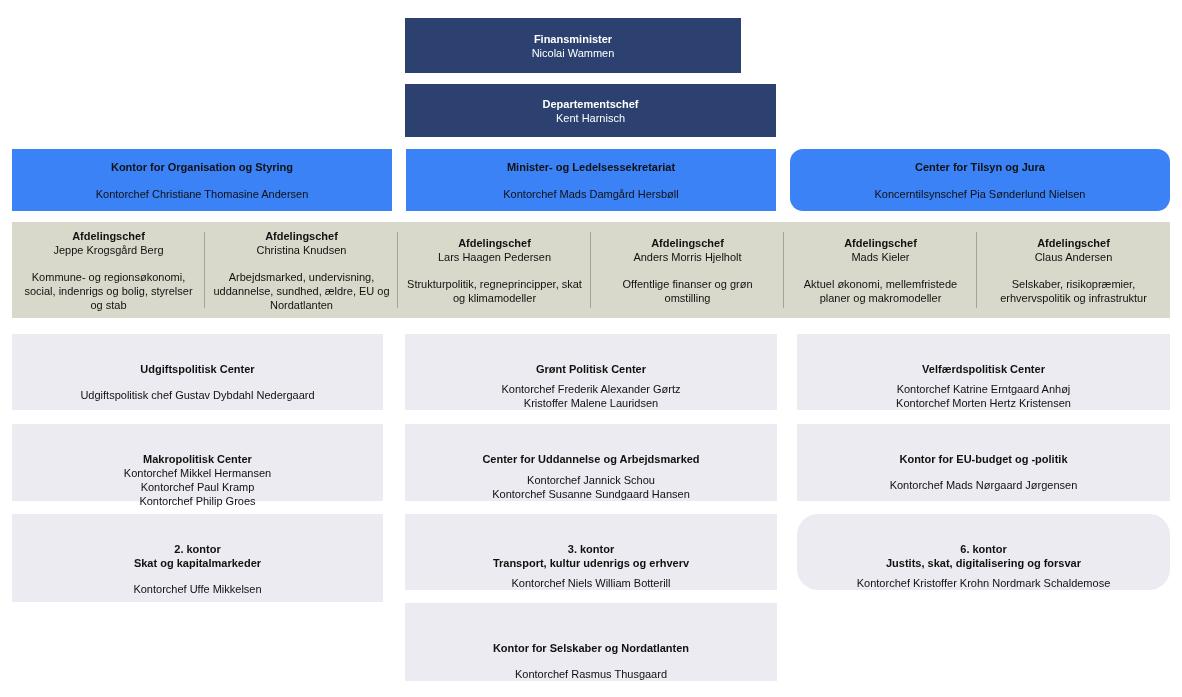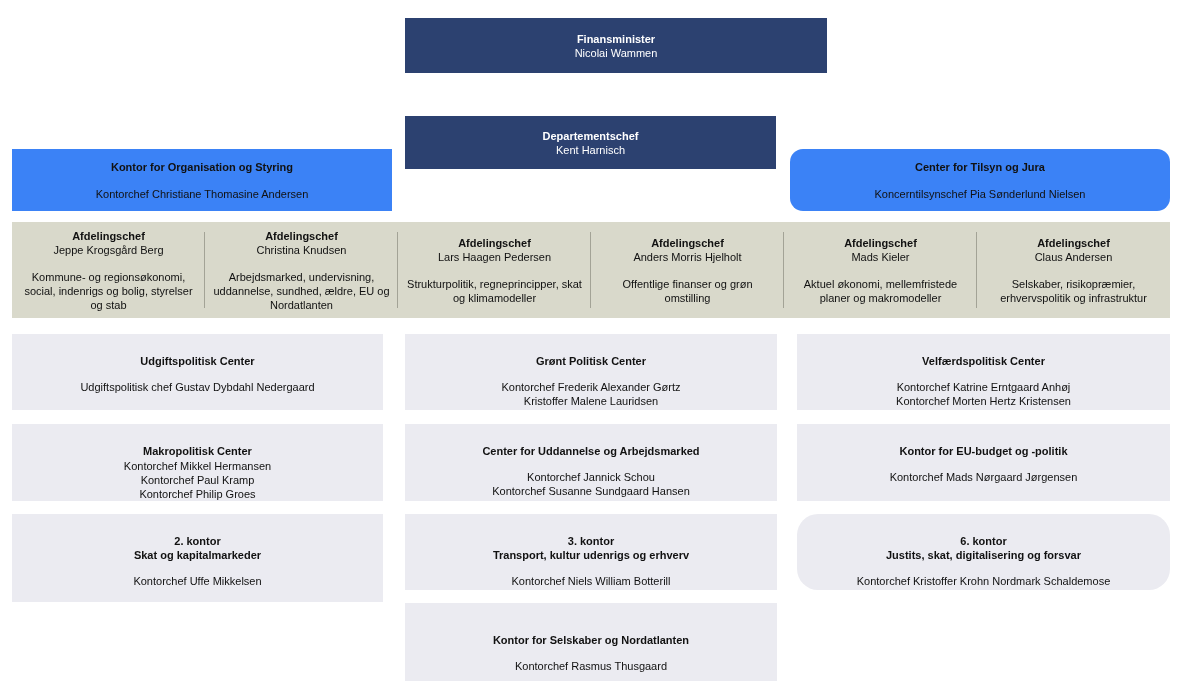--- a/index.html
+++ b/index.html
@@ -19,28 +19,28 @@
     flex-direction: column;
     align-items: center;
     justify-content: center;
     text-align: center;
     font-size: 11px;
     line-height: 14px;
   }
   .navy { background: #2c4170; color: #ffffff; }
   .olive { background: #3b82f6; }
   .wide-row { background: #d9d9cb; flex-direction: row; align-items: stretch; padding: 0; }
-  .lav { background: #ebebf1; justify-content: flex-start; padding-top: 20px; }
+  .lav { background: #ebebf1; justify-content: flex-start; padding-top: 28px; }
   .b { font-weight: bold; }
   .gap-line { height: 12px; }
   .gap-line-sm { height: 10px; }
 
   
-  .pos-min   { left: 405px; top: 18px;  width: 422px; height: 55px; }
-  .pos-dep   { left: 405px; top: 84px;  width: 371px; height: 53px; margin-top: 32px; }
+  .pos-min   { left: 405px; top: 18px;  width: 336px; height: 55px; }
+  .pos-dep   { left: 405px; top: 84px;  width: 371px; height: 53px; }
 
   
   .pos-ol1 { left: 12px;  top: 149px; width: 380px; height: 62px; }
   .pos-ol2 { left: 406px; top: 149px; width: 370px; height: 62px; }
   .pos-ol3 { left: 790px; top: 149px; width: 380px; height: 62px; border-radius: 13px; }
   .olive .title { margin-bottom: 13px; }
 
   
   .pos-wide { left: 12px; top: 222px; width: 1158px; height: 96px; }
   .afd-cell {
@@ -87,20 +87,24 @@
 
   <div class="box navy pos-dep">
     <div class="b">Departementschef</div>
     <div>Kent Harnisch</div>
   </div>
 
   <div class="box olive pos-ol1">
     <div class="b title">Kontor for Organisation og Styring</div>
     <div>Kontorchef Christiane Thomasine Andersen</div>
   </div>
+  <div class="box olive pos-ol2">
+    <div class="b title">Minister- og Ledelsessekretariat</div>
+    <div>Kontorchef Mads Damgård Hersbøll</div>
+  </div>
   <div class="box olive pos-ol3">
     <div class="b title">Center for Tilsyn og Jura</div>
     <div>Koncerntilsynschef Pia Sønderlund Nielsen</div>
   </div>
 
   <div class="box wide-row pos-wide">
     <div class="afd-cell">
       <div class="b">Afdelingschef</div>
       <div>Jeppe Krogsgård Berg</div>
       <div class="afd-desc">Kommune- og regionsøkonomi, social, indenrigs og bolig, styrelser og stab</div>

